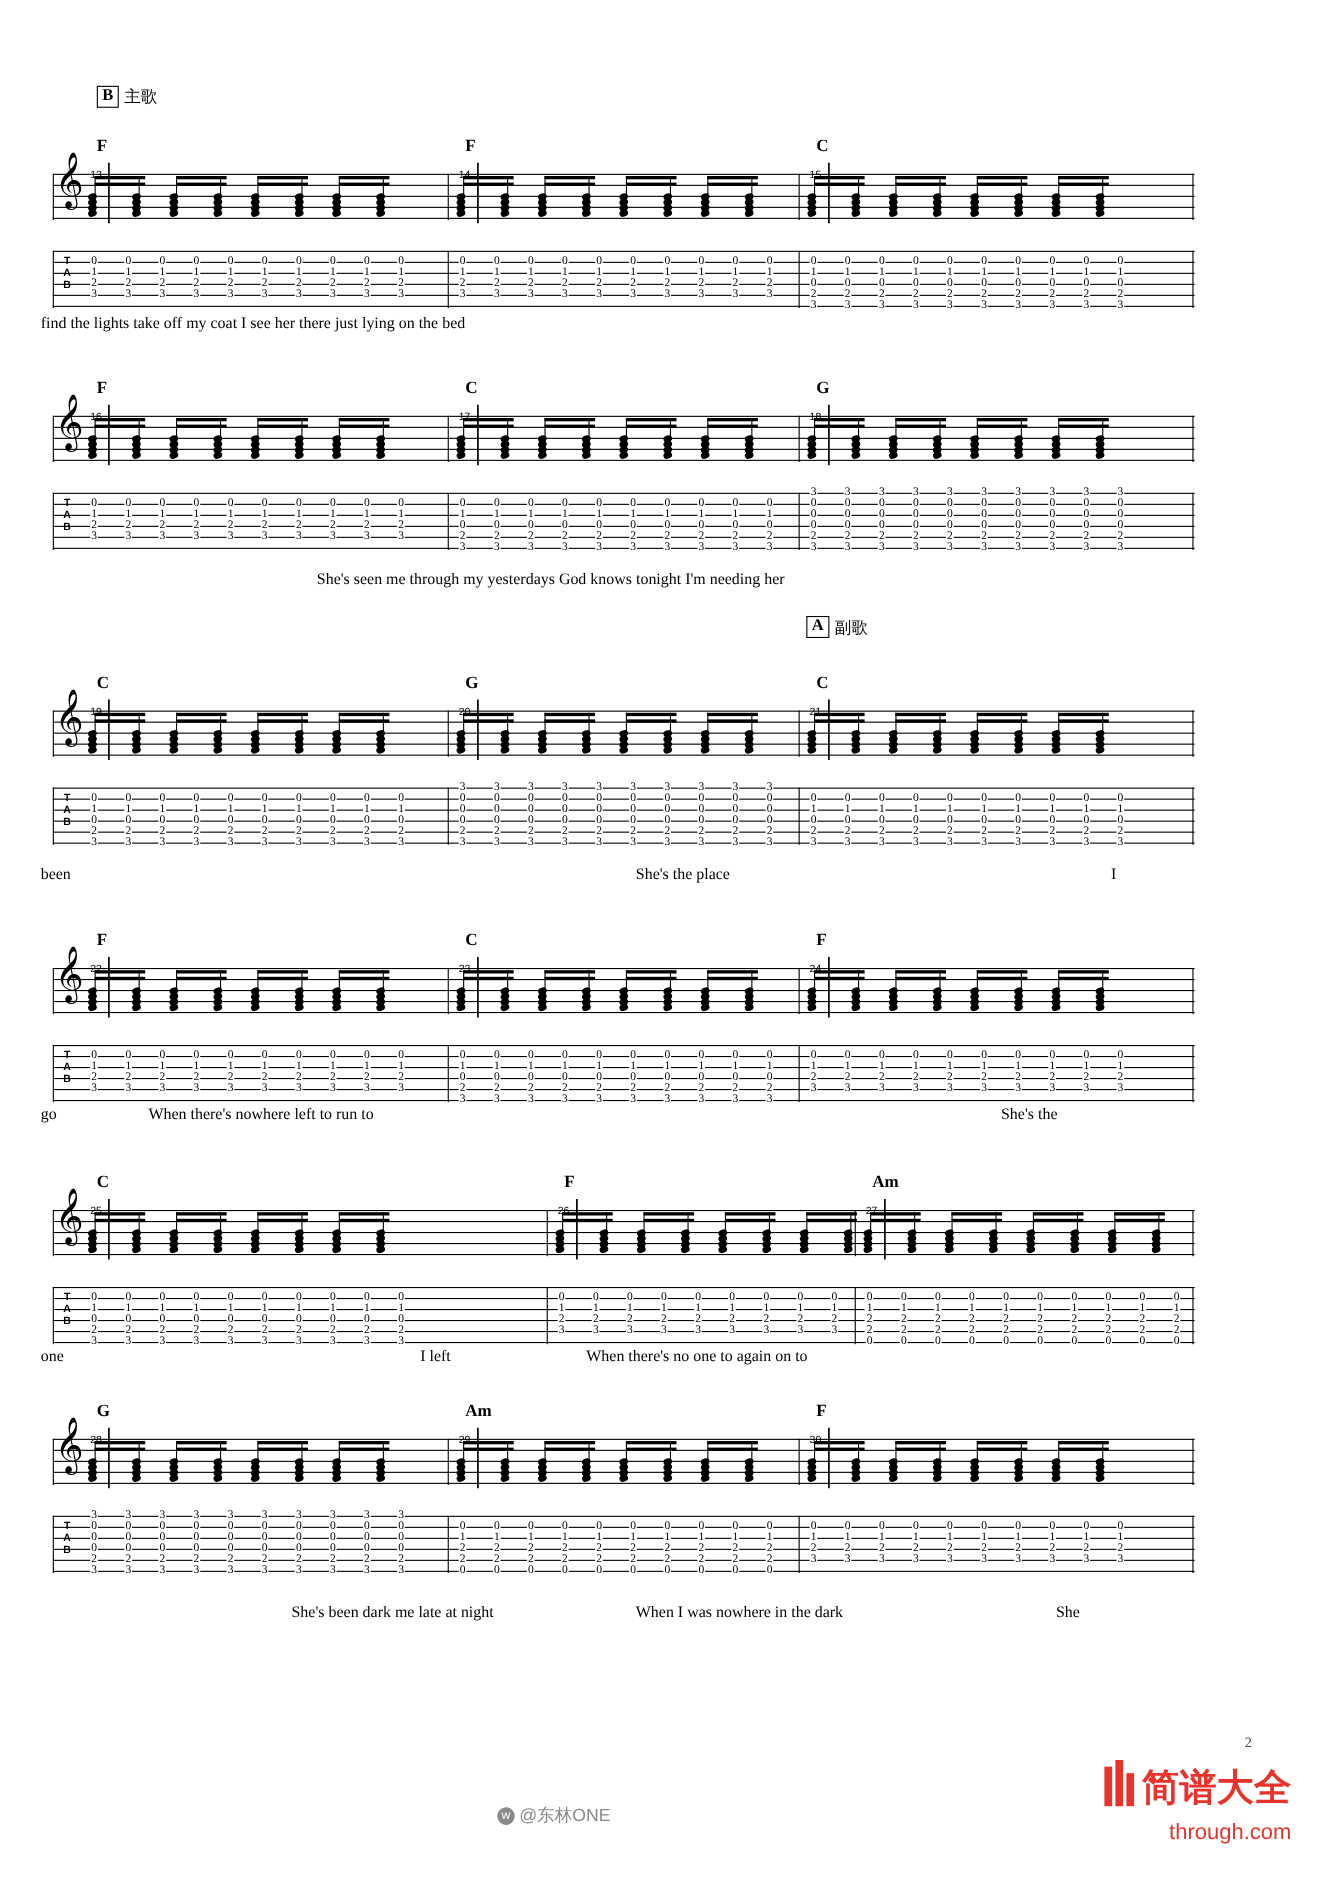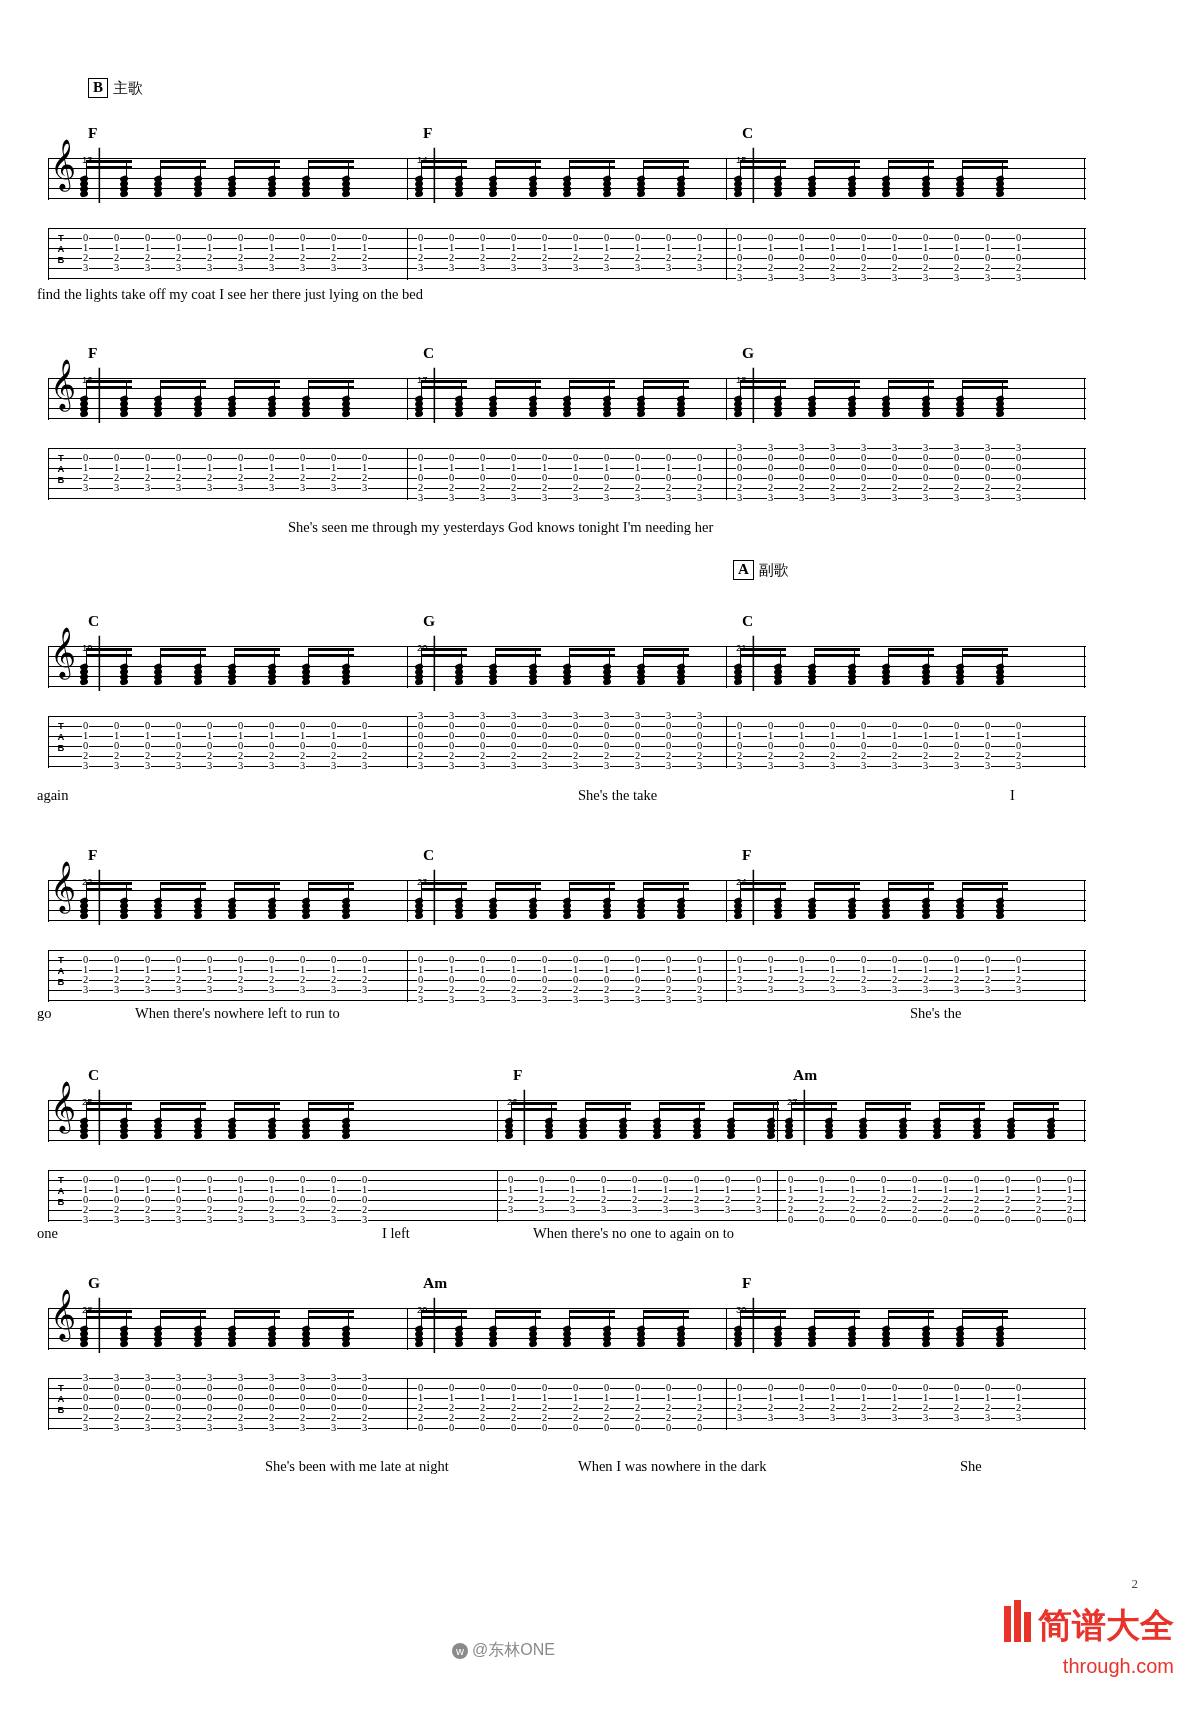--- a/index.html
+++ b/index.html
@@ -2057,30 +2057,30 @@
         <div class="tdig" style="left:874px;top:123px;">3</div>
         <div class="tdig" style="left:905px;top:123px;">3</div>
         <div class="tdig" style="left:936px;top:123px;">3</div>
         <div class="tdig" style="left:967px;top:123px;">3</div>
       </div>
     </div>
 
   <div id="lyrics-root">
       <div class="lyric" style="left:37px;top:286px;">find the  lights  take off  my   coat I  see her there  just  lying   on  the  bed</div>
       <div class="lyric" style="left:288px;top:519px;">She's seen me through my yesterdays God knows  tonight  I'm  needing  her</div>
-      <div class="lyric" style="left:37px;top:787px;">again</div>
-      <div class="lyric" style="left:578px;top:787px;">She's the take</div>
+      <div class="lyric" style="left:37px;top:787px;">been</div>
+      <div class="lyric" style="left:578px;top:787px;">She's the place</div>
       <div class="lyric" style="left:1010px;top:787px;">I</div>
       <div class="lyric" style="left:37px;top:1005px;">go</div>
       <div class="lyric" style="left:135px;top:1005px;">When there's nowhere left to run to</div>
       <div class="lyric" style="left:910px;top:1005px;">She's the</div>
       <div class="lyric" style="left:37px;top:1225px;">one</div>
       <div class="lyric" style="left:382px;top:1225px;">I    left</div>
       <div class="lyric" style="left:533px;top:1225px;">When there's no one to again  on        to</div>
-      <div class="lyric" style="left:265px;top:1458px;">She's  been      with me late at night</div>
+      <div class="lyric" style="left:265px;top:1458px;">She's  been      dark me late at night</div>
       <div class="lyric" style="left:578px;top:1458px;">When I was nowhere in the dark</div>
       <div class="lyric" style="left:960px;top:1458px;">She</div>
     </div>
 
   <div class="wm">
     <span class="wb">w</span>
     <span>@东林ONE</span>
   </div>
 
   <div class="pageno">2</div>

